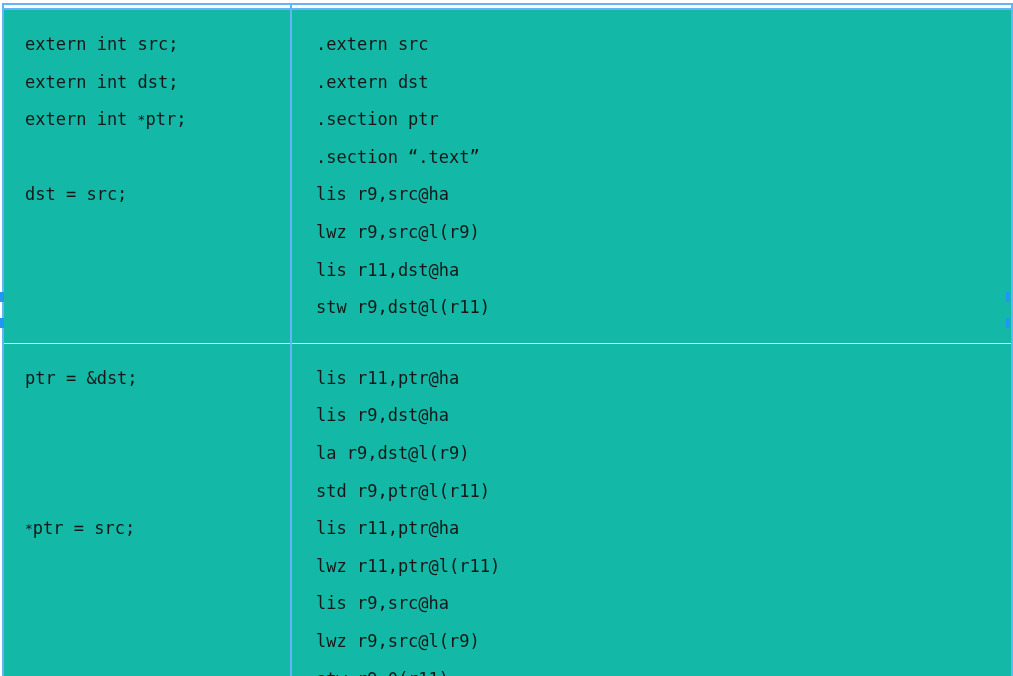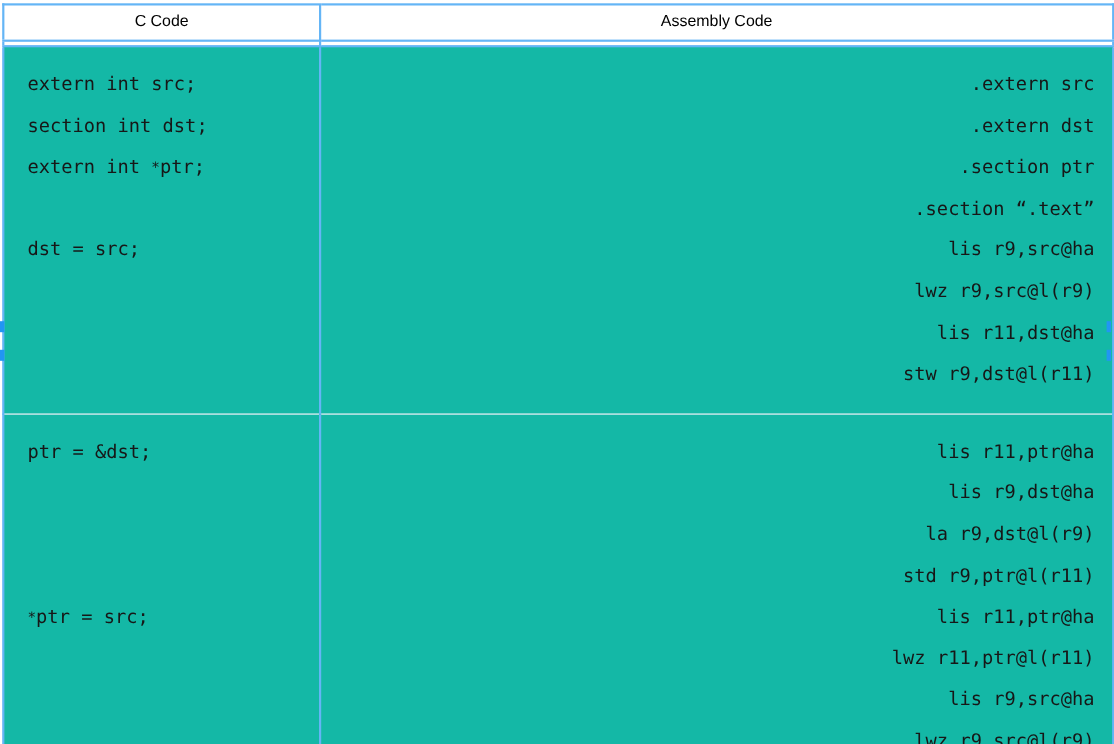--- a/index.html
+++ b/index.html
@@ -78,21 +78,21 @@
   .line {
     font-family: "DejaVu Sans Mono", monospace;
     font-size: 17px;
     line-height: 37.6px;
     height: 37.6px;
     color: #171717;
     white-space: pre;
     letter-spacing: 0px;
   }
   .c-cell .line { padding-left: 5px; }
-  .asm-cell .line { padding-left: 8px; text-align: right; }
+  .asm-cell .line { padding-left: 8px; }
 
   .line.blank { color: transparent; }
 
   
   .ptr-star {
     font-size: 13px;
     vertical-align: 1px;
   }
 
   
@@ -107,34 +107,30 @@
 <body>
 
 <div class="table-wrap">
 
   <table class="code-table">
     <colgroup>
       <col class="c-col">
       <col class="asm-col">
     </colgroup>
     <thead>
-      <tr>
-        <th>C Code</th>
-        <th>Assembly Code</th>
-      </tr>
       <tr class="header-rule">
         <td></td>
         <td></td>
       </tr>
     </thead>
     <tbody>
       <tr>
         <td class="c-cell">
             <div class="line">extern int src;</div>
-            <div class="line">section int dst;</div>
+            <div class="line">extern int dst;</div>
             <div class="line">extern int <span class="ptr-star">*</span>ptr;</div>
             <div class="line blank">&nbsp;</div>
             <div class="line">dst = src;</div>
             <div class="line blank">&nbsp;</div>
             <div class="line blank">&nbsp;</div>
             <div class="line blank">&nbsp;</div>
           </td>
         <td class="asm-cell">
             <div class="line">.extern src</div>
             <div class="line">.extern dst</div>

